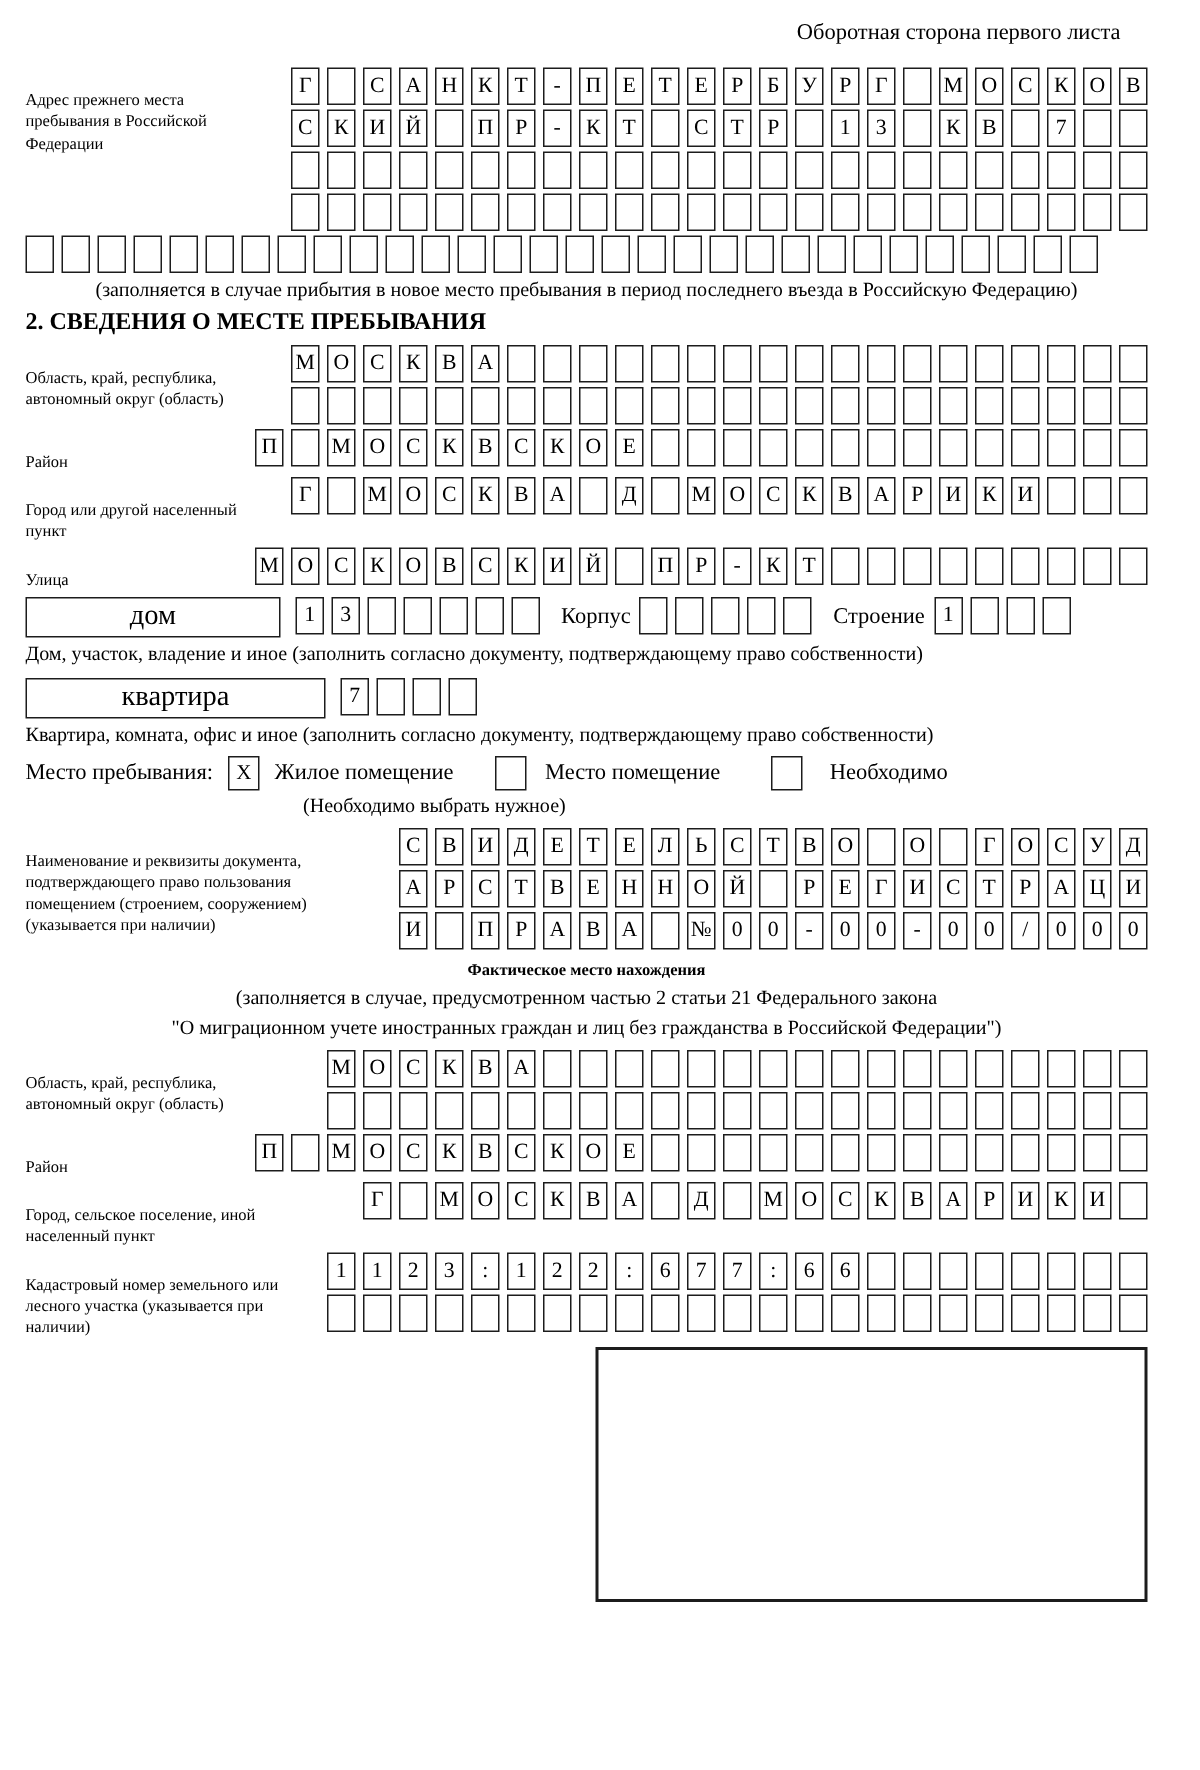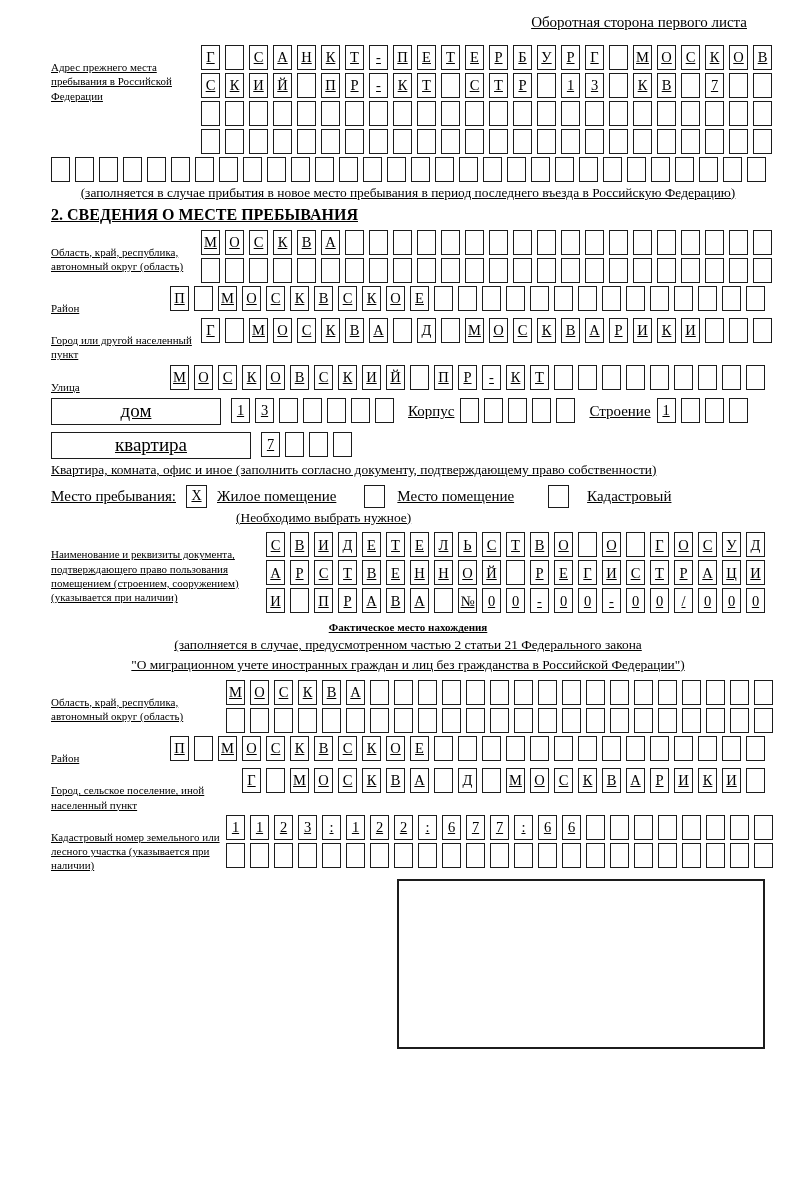--- a/index.html
+++ b/index.html
@@ -1,17 +1,17 @@
 <!DOCTYPE html>
 <html><head>
 <meta charset="utf-8">
 <style>
   html,body{margin:0;padding:0;background:#fff;color:#000;}
   body{width:800px;height:1180px;overflow:hidden;font-family:"Liberation Serif","DejaVu Serif",serif;}
-  .page{box-sizing:border-box;width:800px;padding:14px 35px 0 51px;text-decoration:underline;}
+  .page{box-sizing:border-box;width:800px;padding:14px 35px 0 17px;}
   .hdr{text-align:right;font-size:15px;padding-right:18px;margin-bottom:14px;}
   
   .cells{display:flex;gap:5px;margin-left:auto;flex:none;}
   .cell{box-sizing:border-box;flex:none;width:19px;height:25px;border:1.6px solid #1c1c1c;
         display:flex;align-items:center;justify-content:center;font-size:14.5px;line-height:1;}
   .rowstack{margin-left:auto;display:flex;flex-direction:column;gap:3px;align-items:flex-end;}
   .frow{display:flex;align-items:flex-start;margin-bottom:3px;}
   .flabel{font-size:11px;line-height:1.3;flex:none;margin-top:15px;}
   .w150{width:150px;} .w175{width:175px;} .w210{width:210px;}
   .note{font-size:13.4px;line-height:1.25;}
@@ -359,41 +359,42 @@
     <div class="gap14"></div>
     <div class="inline-lbl">Строение</div>
     <div class="gap6"></div>
     <div class="cells" style="margin-left:0;">
         <span class="cell">1</span>
         <span class="cell"></span>
         <span class="cell"></span>
         <span class="cell"></span>
       </div>
   </div>
+  <div class="note mb2">Дом, участок, владение и иное (заполнить согласно документу, подтверждающему право собственности)</div>
 
   <div class="frow" style="margin-top:7px;">
     <div class="wide-box" style="width:200px;">квартира</div>
     <div class="gap10"></div>
     <div class="cells" style="margin-left:0;">
         <span class="cell">7</span>
         <span class="cell"></span>
         <span class="cell"></span>
         <span class="cell"></span>
       </div>
   </div>
   <div class="note mb2">Квартира, комната, офис и иное (заполнить согласно документу, подтверждающему право собственности)</div>
 
   <div class="mesto-row">
     <span>Место пребывания:</span>
     <span class="cb" style="margin:0 10px 0 10px;">X</span>
     <span>Жилое помещение</span>
     <span class="cb" style="margin:0 12px 0 28px;"></span>
     <span>Место помещение</span>
     <span class="cb" style="margin:0 18px 0 34px;"></span>
-    <span>Кадастровый</span>
+    <span>Необходимо</span>
   </div>
   <div class="note" style="margin:0 0 6px 185px;">(Необходимо выбрать нужное)</div>
 
   <div class="frow">
     <div class="flabel w210">Наименование и реквизиты документа, подтверждающего право пользования помещением (строением, сооружением) (указывается при наличии)</div>
     <div class="rowstack">
       <div class="cells">
           <span class="cell">С</span>
           <span class="cell">В</span>
           <span class="cell">И</span>

